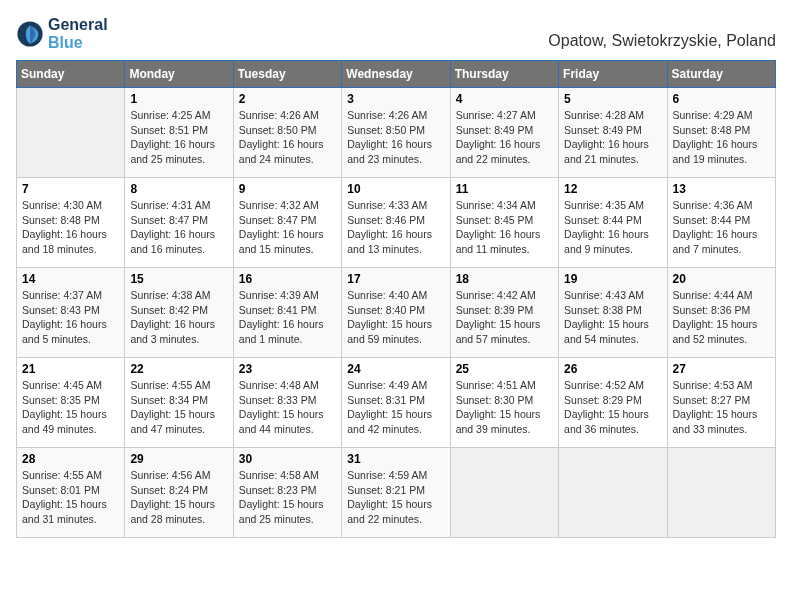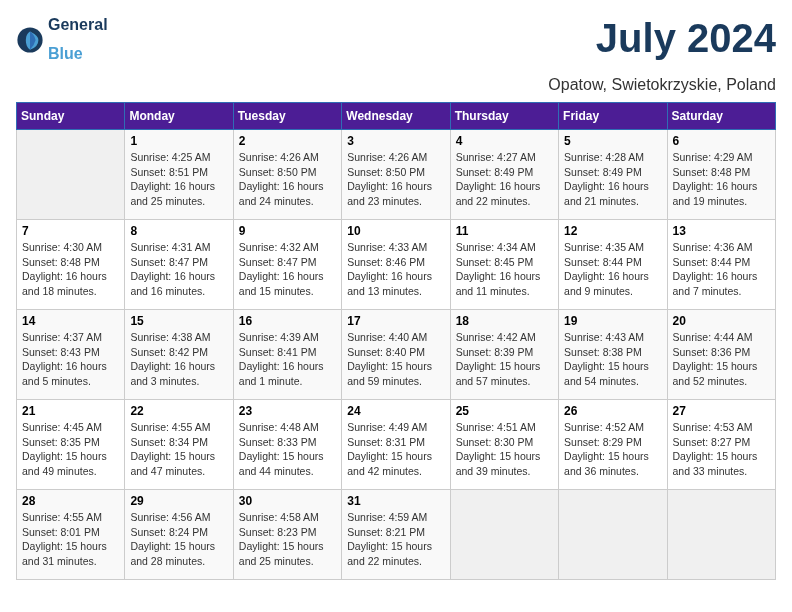--- a/index.html
+++ b/index.html
@@ -39,21 +39,21 @@
       font-size: 16px;
       color: #333;
       margin-top: 16px;
     }
     table {
       width: 100%;
       border-collapse: collapse;
       font-size: 10.5px;
     }
     thead tr {
-      background-color: #4c1d95;
+      background-color: #737373;
       color: white;
     }
     thead th {
       padding: 6px 4px;
       text-align: left;
       font-size: 12px;
       font-weight: bold;
       border: 1px solid #2f6db5;
     }
     tbody tr {
@@ -90,25 +90,24 @@
 
 <div class="header-area">
   <div class="logo">
     <svg class="logo-icon" viewBox="0 0 40 40">
       <circle cx="20" cy="20" r="18" fill="#1a3a5c"></circle>
       <path d="M20 8 Q32 14 32 20 Q32 30 20 34 Q14 30 14 20 Q14 12 20 8Z" fill="#4a9fd4"></path>
       <path d="M20 8 Q26 12 28 20 Q26 28 20 34" fill="#2f6db5"></path>
     </svg>
     <div>
       <div style="font-size:16px;font-weight:bold;color:#1a3a5c;">General</div>
-      <div style="font-size:16px;font-weight:bold;color:#4a9fd4;margin-top:11px;">Blue</div>
+      <div style="font-size:16px;font-weight:bold;color:#4a9fd4;">Blue</div>
     </div>
   </div>
   <div class="title-area">
-    <div class="month-title">July 2024</div>
     <div class="location-title">Opatow, Swietokrzyskie, Poland</div>
   </div>
 </div>
 
 <table>
   <thead>
     <tr>
       <th>Sunday</th>
       <th>Monday</th>
       <th>Tuesday</th>

